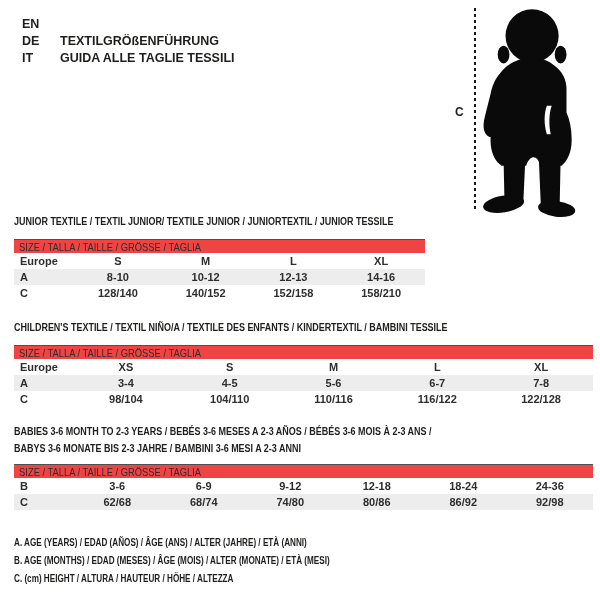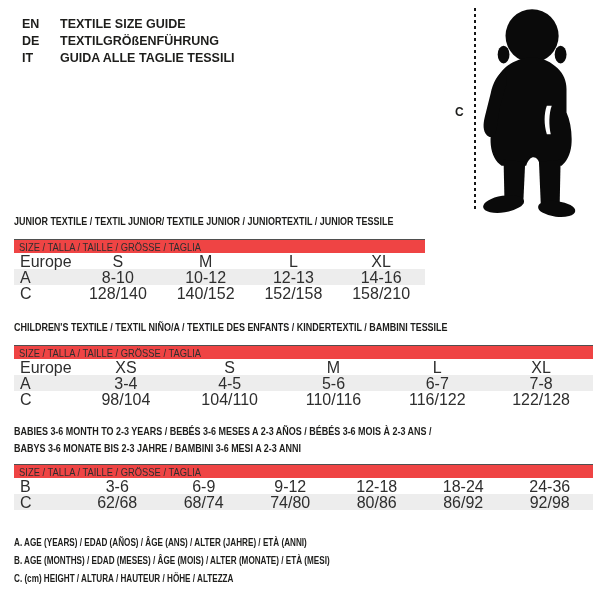--- a/index.html
+++ b/index.html
@@ -26,34 +26,33 @@
     white-space:nowrap; transform:scaleX(0.78); transform-origin:left center; }
   .note-line { position:absolute; font-weight:700; font-size:11px;
     white-space:nowrap; transform:scaleX(0.74); transform-origin:left center; }
 
   
   .size-table { position:absolute; }
   .t-header { height:13px; background:#ef4444; border-top:1px solid #4f4f4f;
     display:flex; align-items:center; }
   .t-header-text { font-size:11px; padding-left:6px; white-space:nowrap;
     color:#2e2e2e; transform:scaleX(0.85); transform-origin:left center; }
-  .t-row { display:flex; height:16px; font-size:16px; color:#2e2e2e; }
+  .t-row { display:flex; height:16px; align-items:center; font-size:11px; color:#2e2e2e;font-weight:bold; }
   .t-row.shaded { background:#ededed; }
   .t-label { width:60px; padding-left:6px; box-sizing:border-box; }
   .t-cell { flex:1; text-align:center; }
 </style>
 </head>
 <body>
 
 <div id="canvas">
 
   <div class="abs lang-list">
     <div class="lang-row">
       <span class="lang-code">EN</span>
-      <span class="lang-label">TEXTILE SIZE GUIDE</span>
     </div>
     <div class="lang-row">
       <span class="lang-code">DE</span>
       <span class="lang-label">TEXTILGRÖßENFÜHRUNG</span>
     </div>
     <div class="lang-row">
       <span class="lang-code">IT</span>
       <span class="lang-label">GUIDA ALLE TAGLIE TESSILI</span>
     </div>
   </div>

